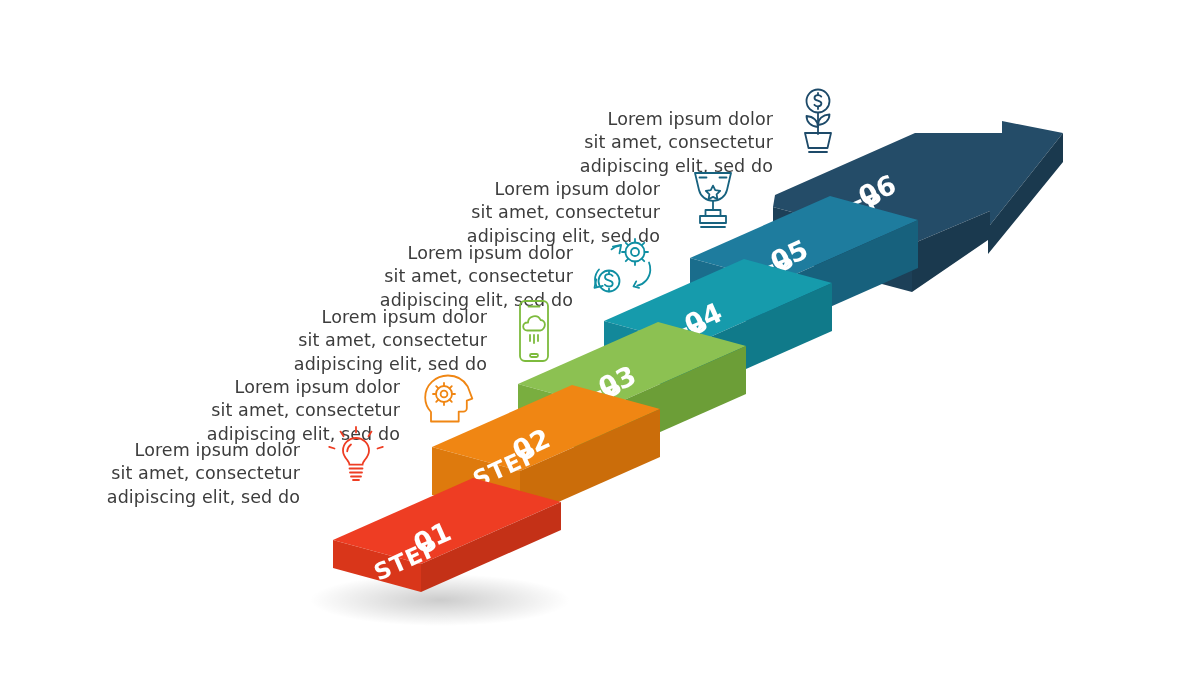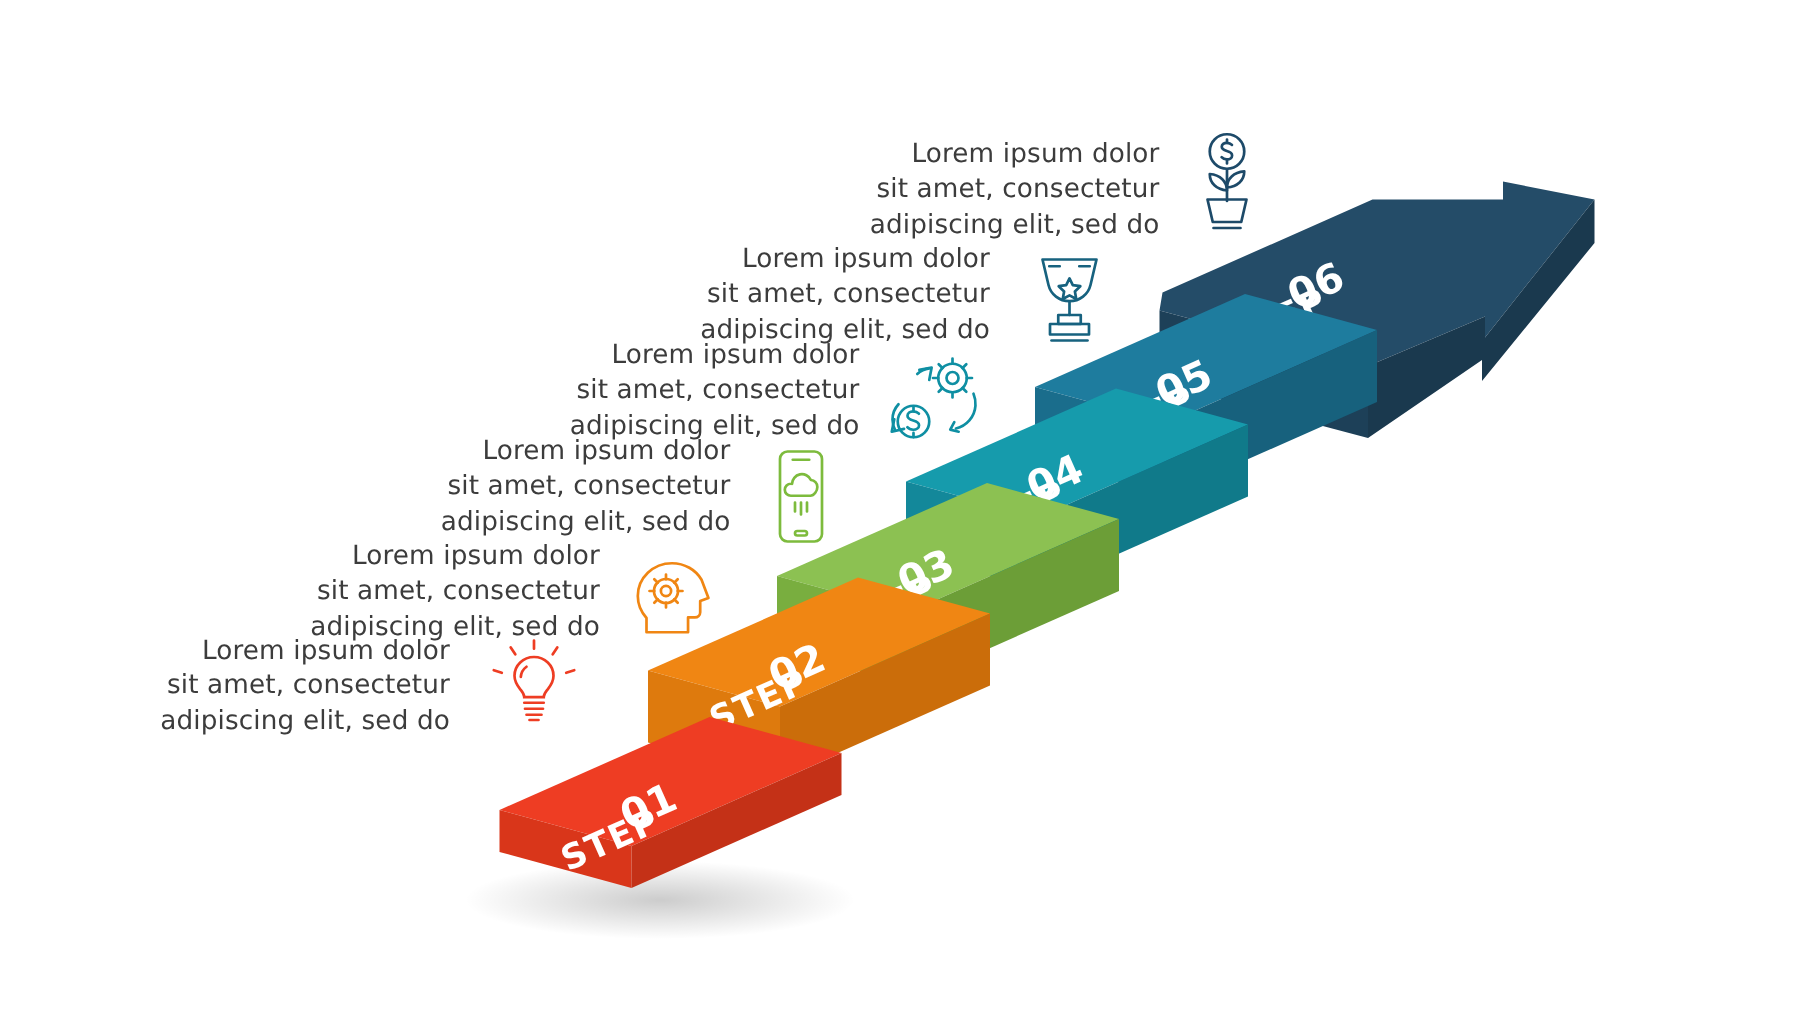--- a/index.html
+++ b/index.html
@@ -15,20 +15,21 @@
   .svg-layer{position:absolute;left:0;top:0;width:1200px;height:675px;}
 
   .txt{
     position:absolute;
     text-align:right;
     color:#3c3c3c;
     font-size:17.5px;
     line-height:1.33;
     white-space:pre-line;
     letter-spacing:.1px;
+    margin-top:16px;
   }
   .icon{position:absolute;}
 </style>
 </head>
 <body>
 
 <div class="stage">
 
   <svg class="svg-layer" viewBox="0 0 1200 675">
     <defs>

